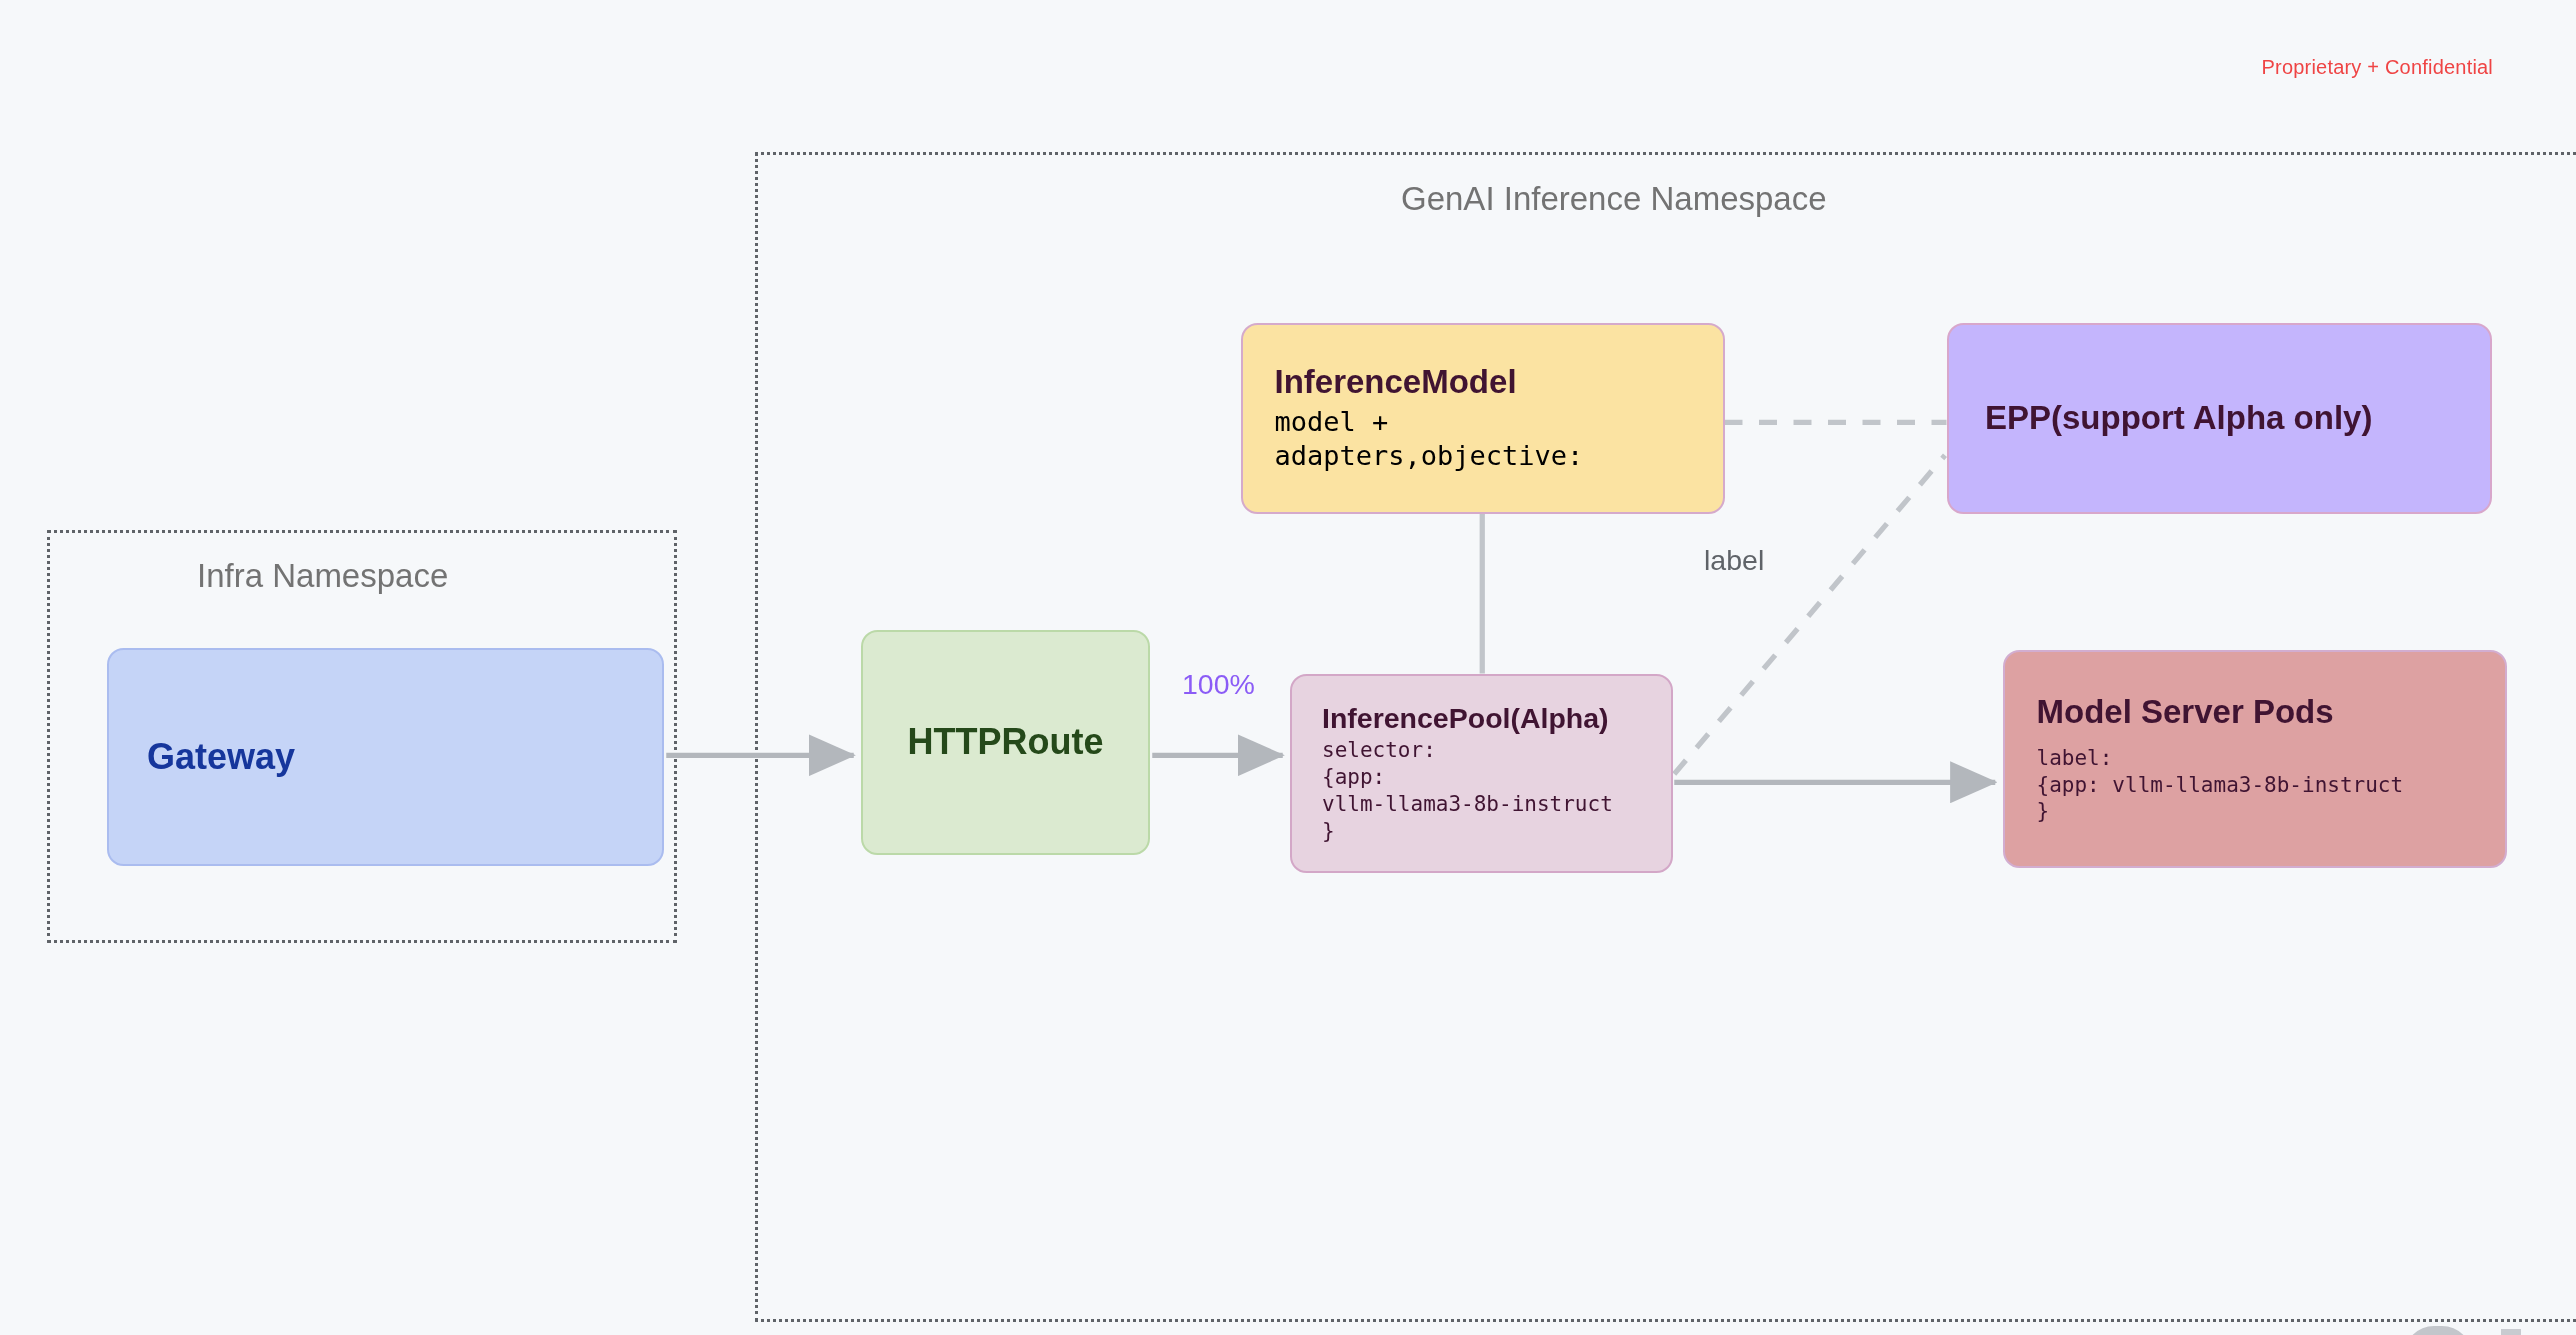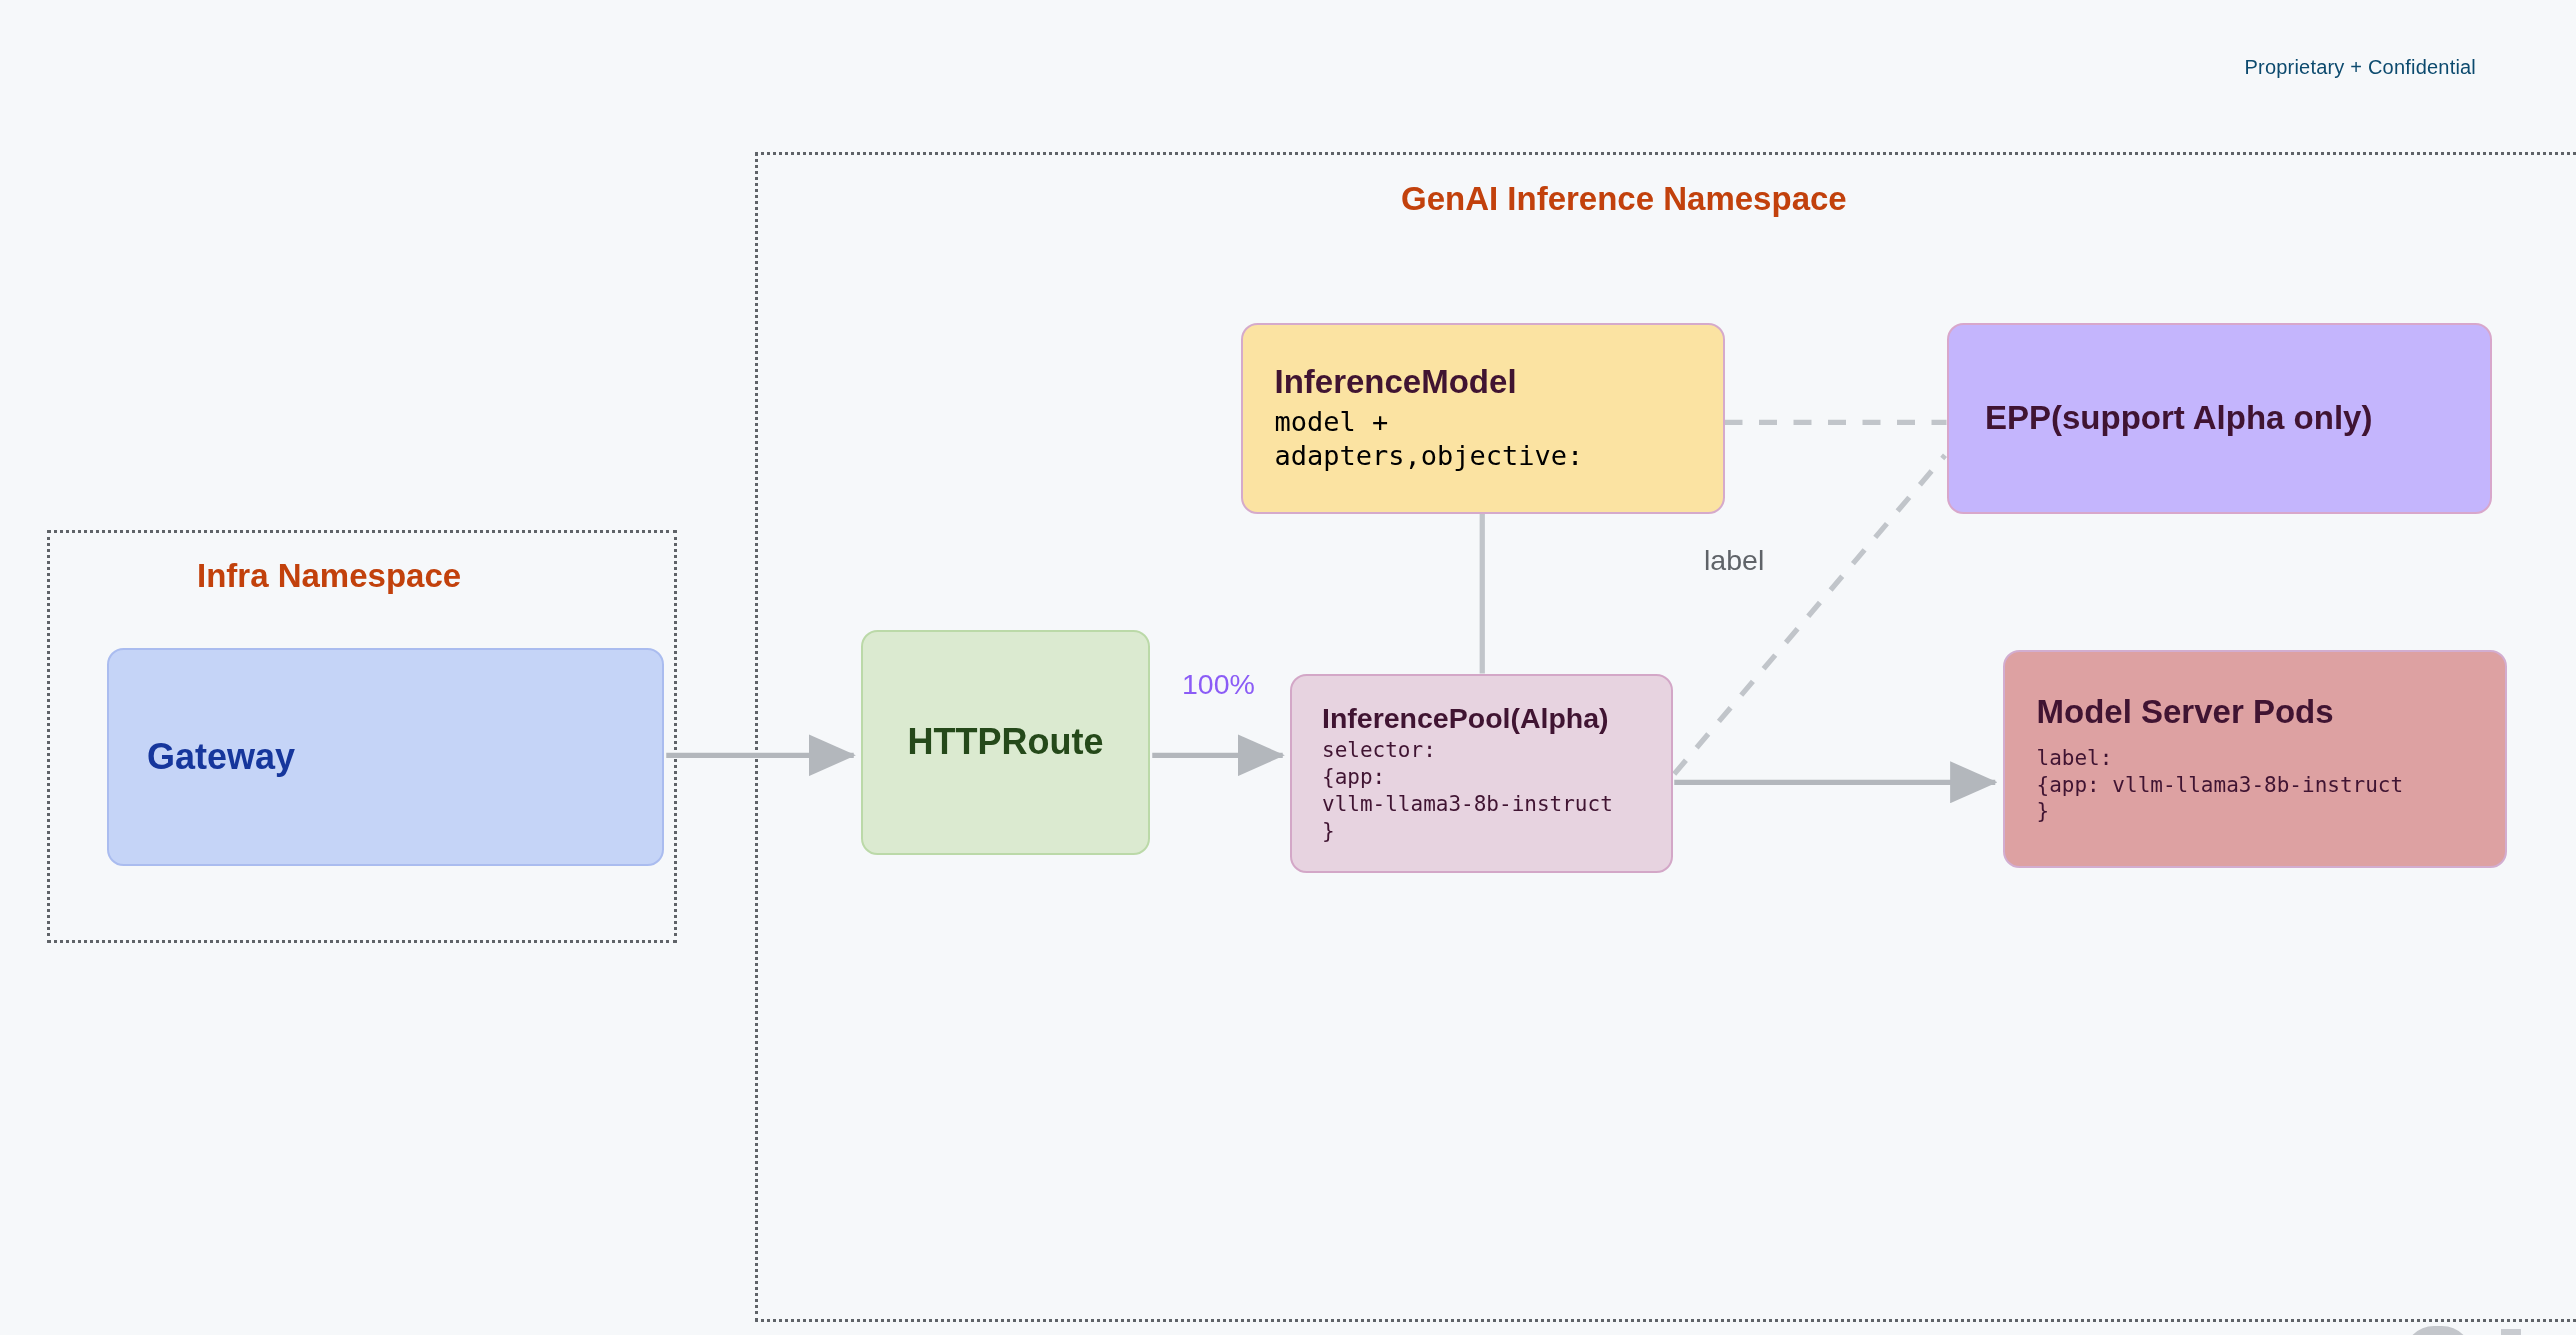--- a/index.html
+++ b/index.html
@@ -20,42 +20,42 @@
     position: absolute;
     left: 0; top: 0;
     width: 2576px;
     height: 1335px;
     background: #f6f8fa;
   }
 
   
   .watermark {
     position: absolute;
-    right: 100px;
+    right: 83px;
     top: 56px;
     font-size: 20px;
-    color: #0c4a6e;
+    color: #ef4444;
     letter-spacing: 0.2px;
     white-space: nowrap;
   }
 
   
   .ns-box {
     position: absolute;
     border: 3px dotted #5f6368;
     box-sizing: border-box;
     background: transparent;
     border-radius: 0.8px;
   }
   .ns-title {
     position: absolute;
     font-size: 33px;
-    color: #c2410c;
-    white-space: nowrap;
-    font-weight: 700;
+    color: #737373;
+    white-space: nowrap;
+    font-weight: 400;
   }
 
   
   .node {
     position: absolute;
     box-sizing: border-box;
     border-radius: 16.5px;
     border: 2.3px solid;
     display: flex;
     flex-direction: column;

